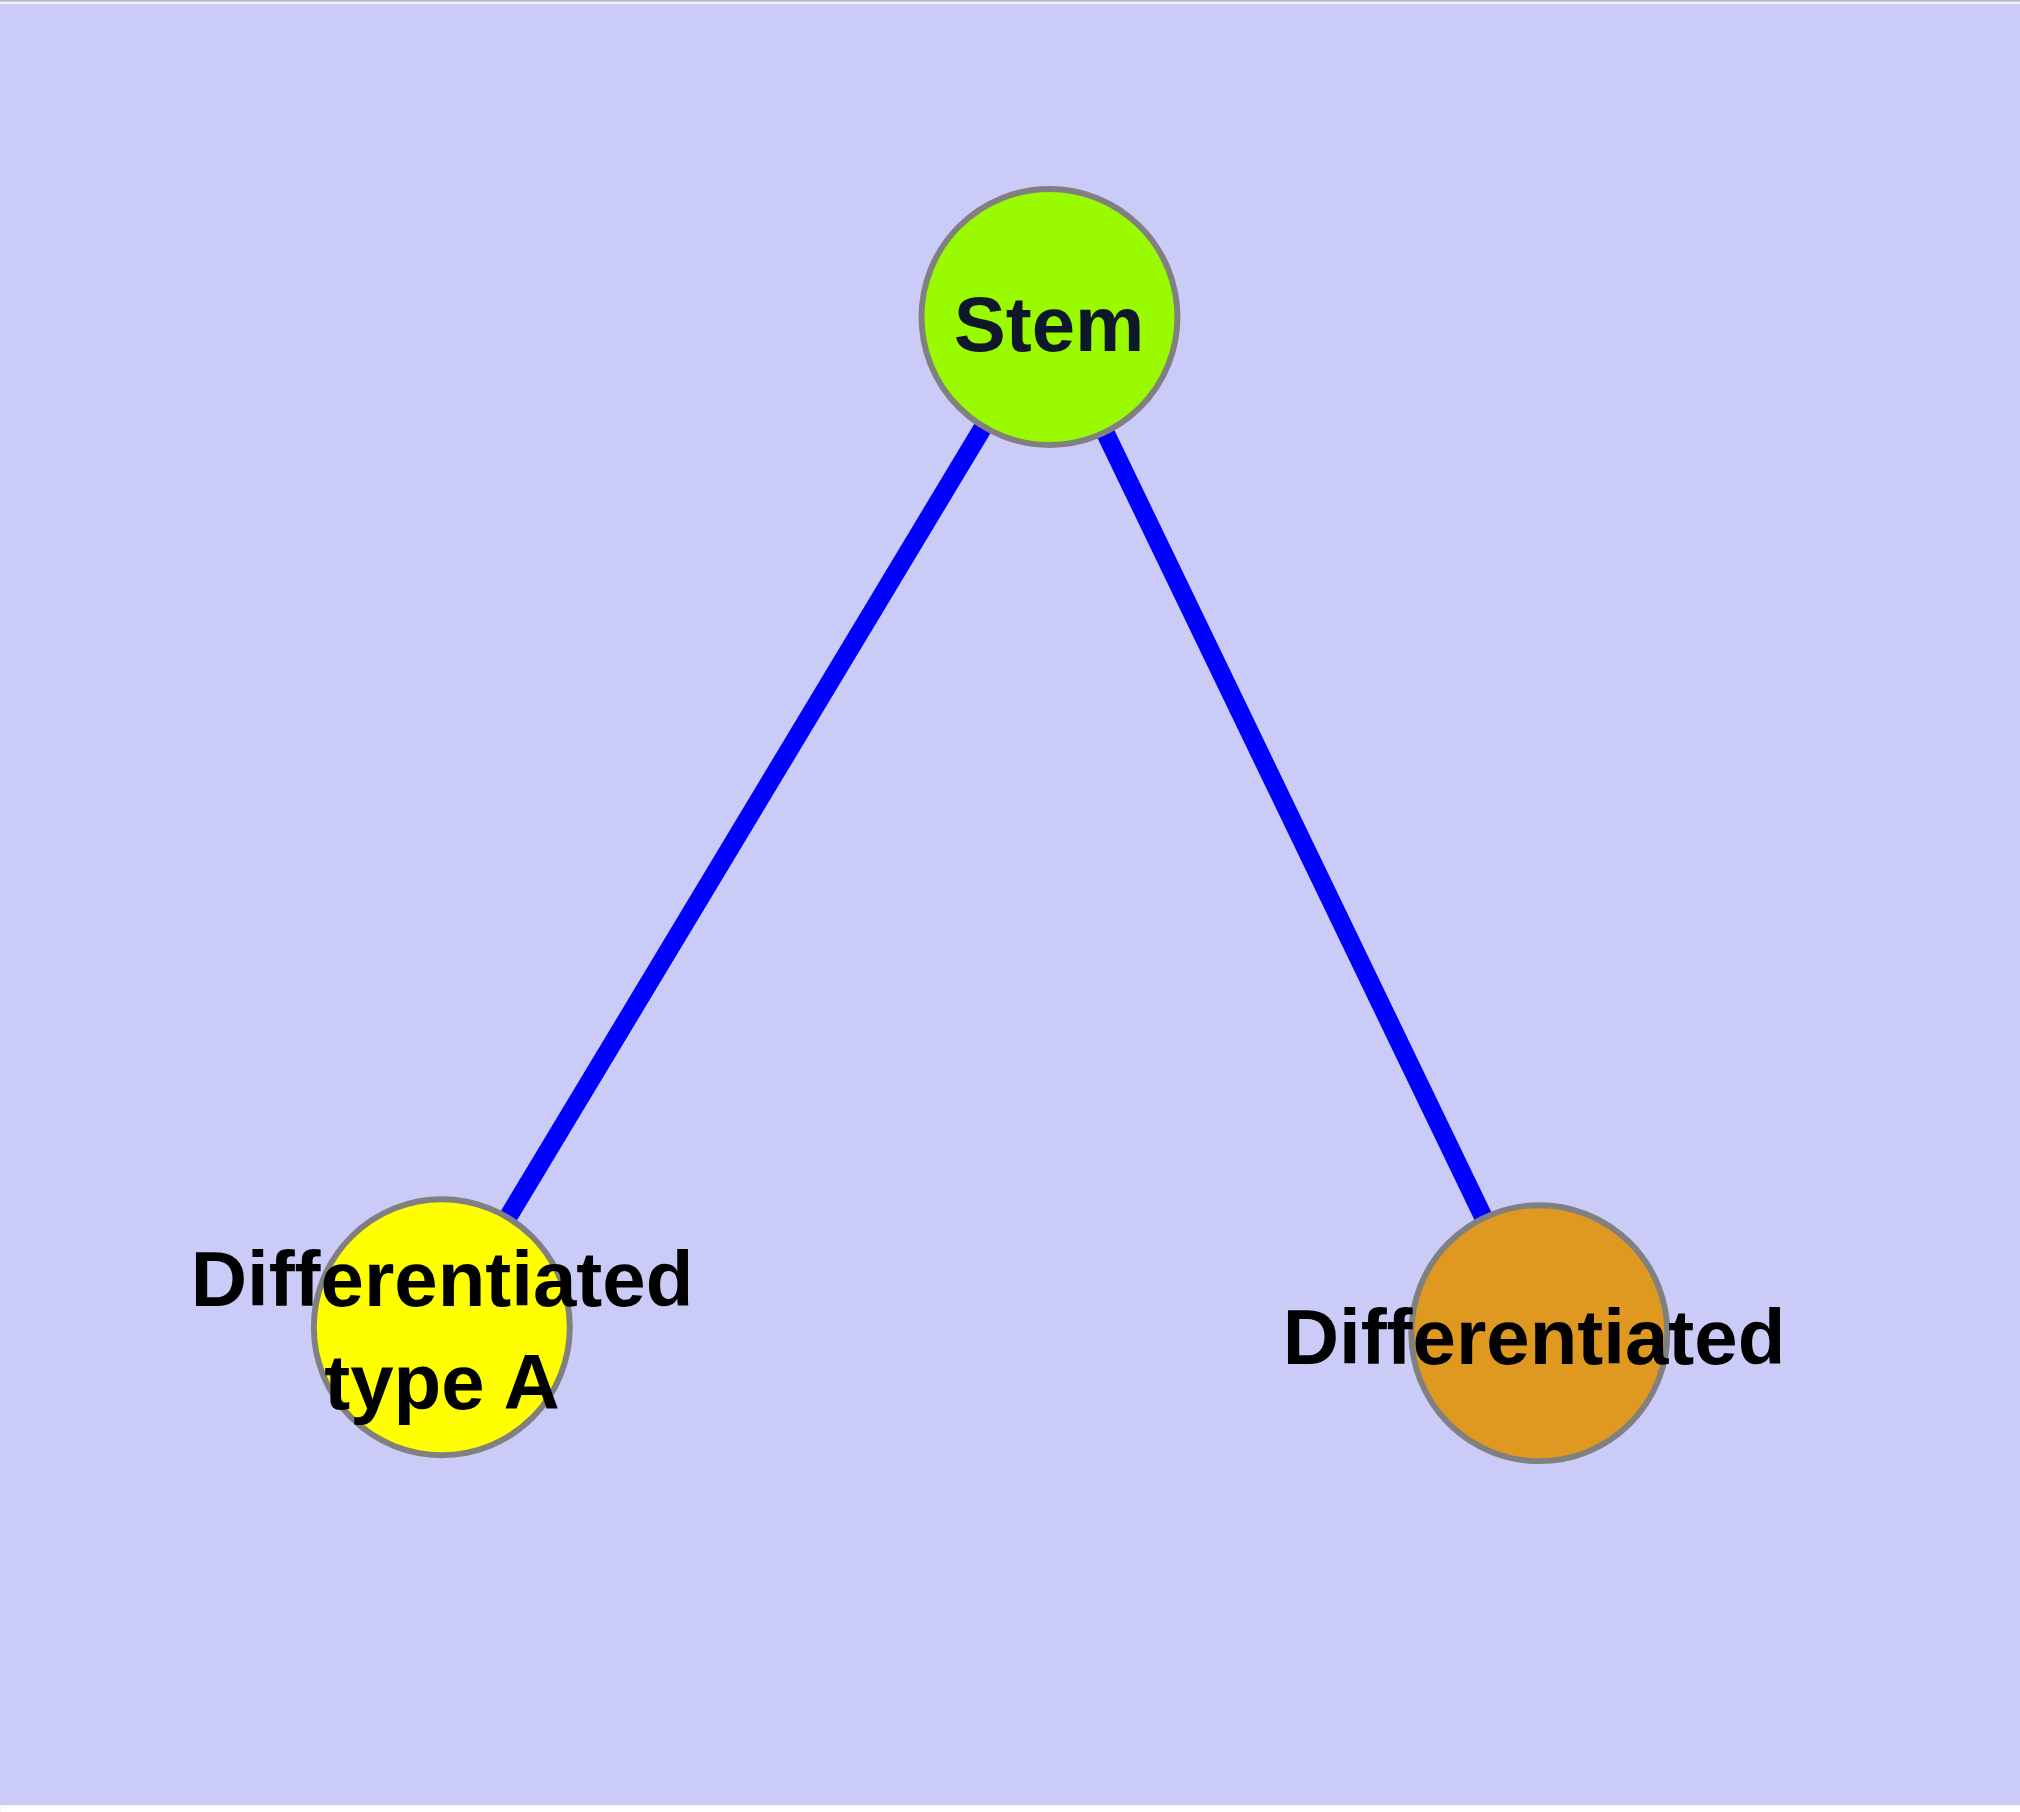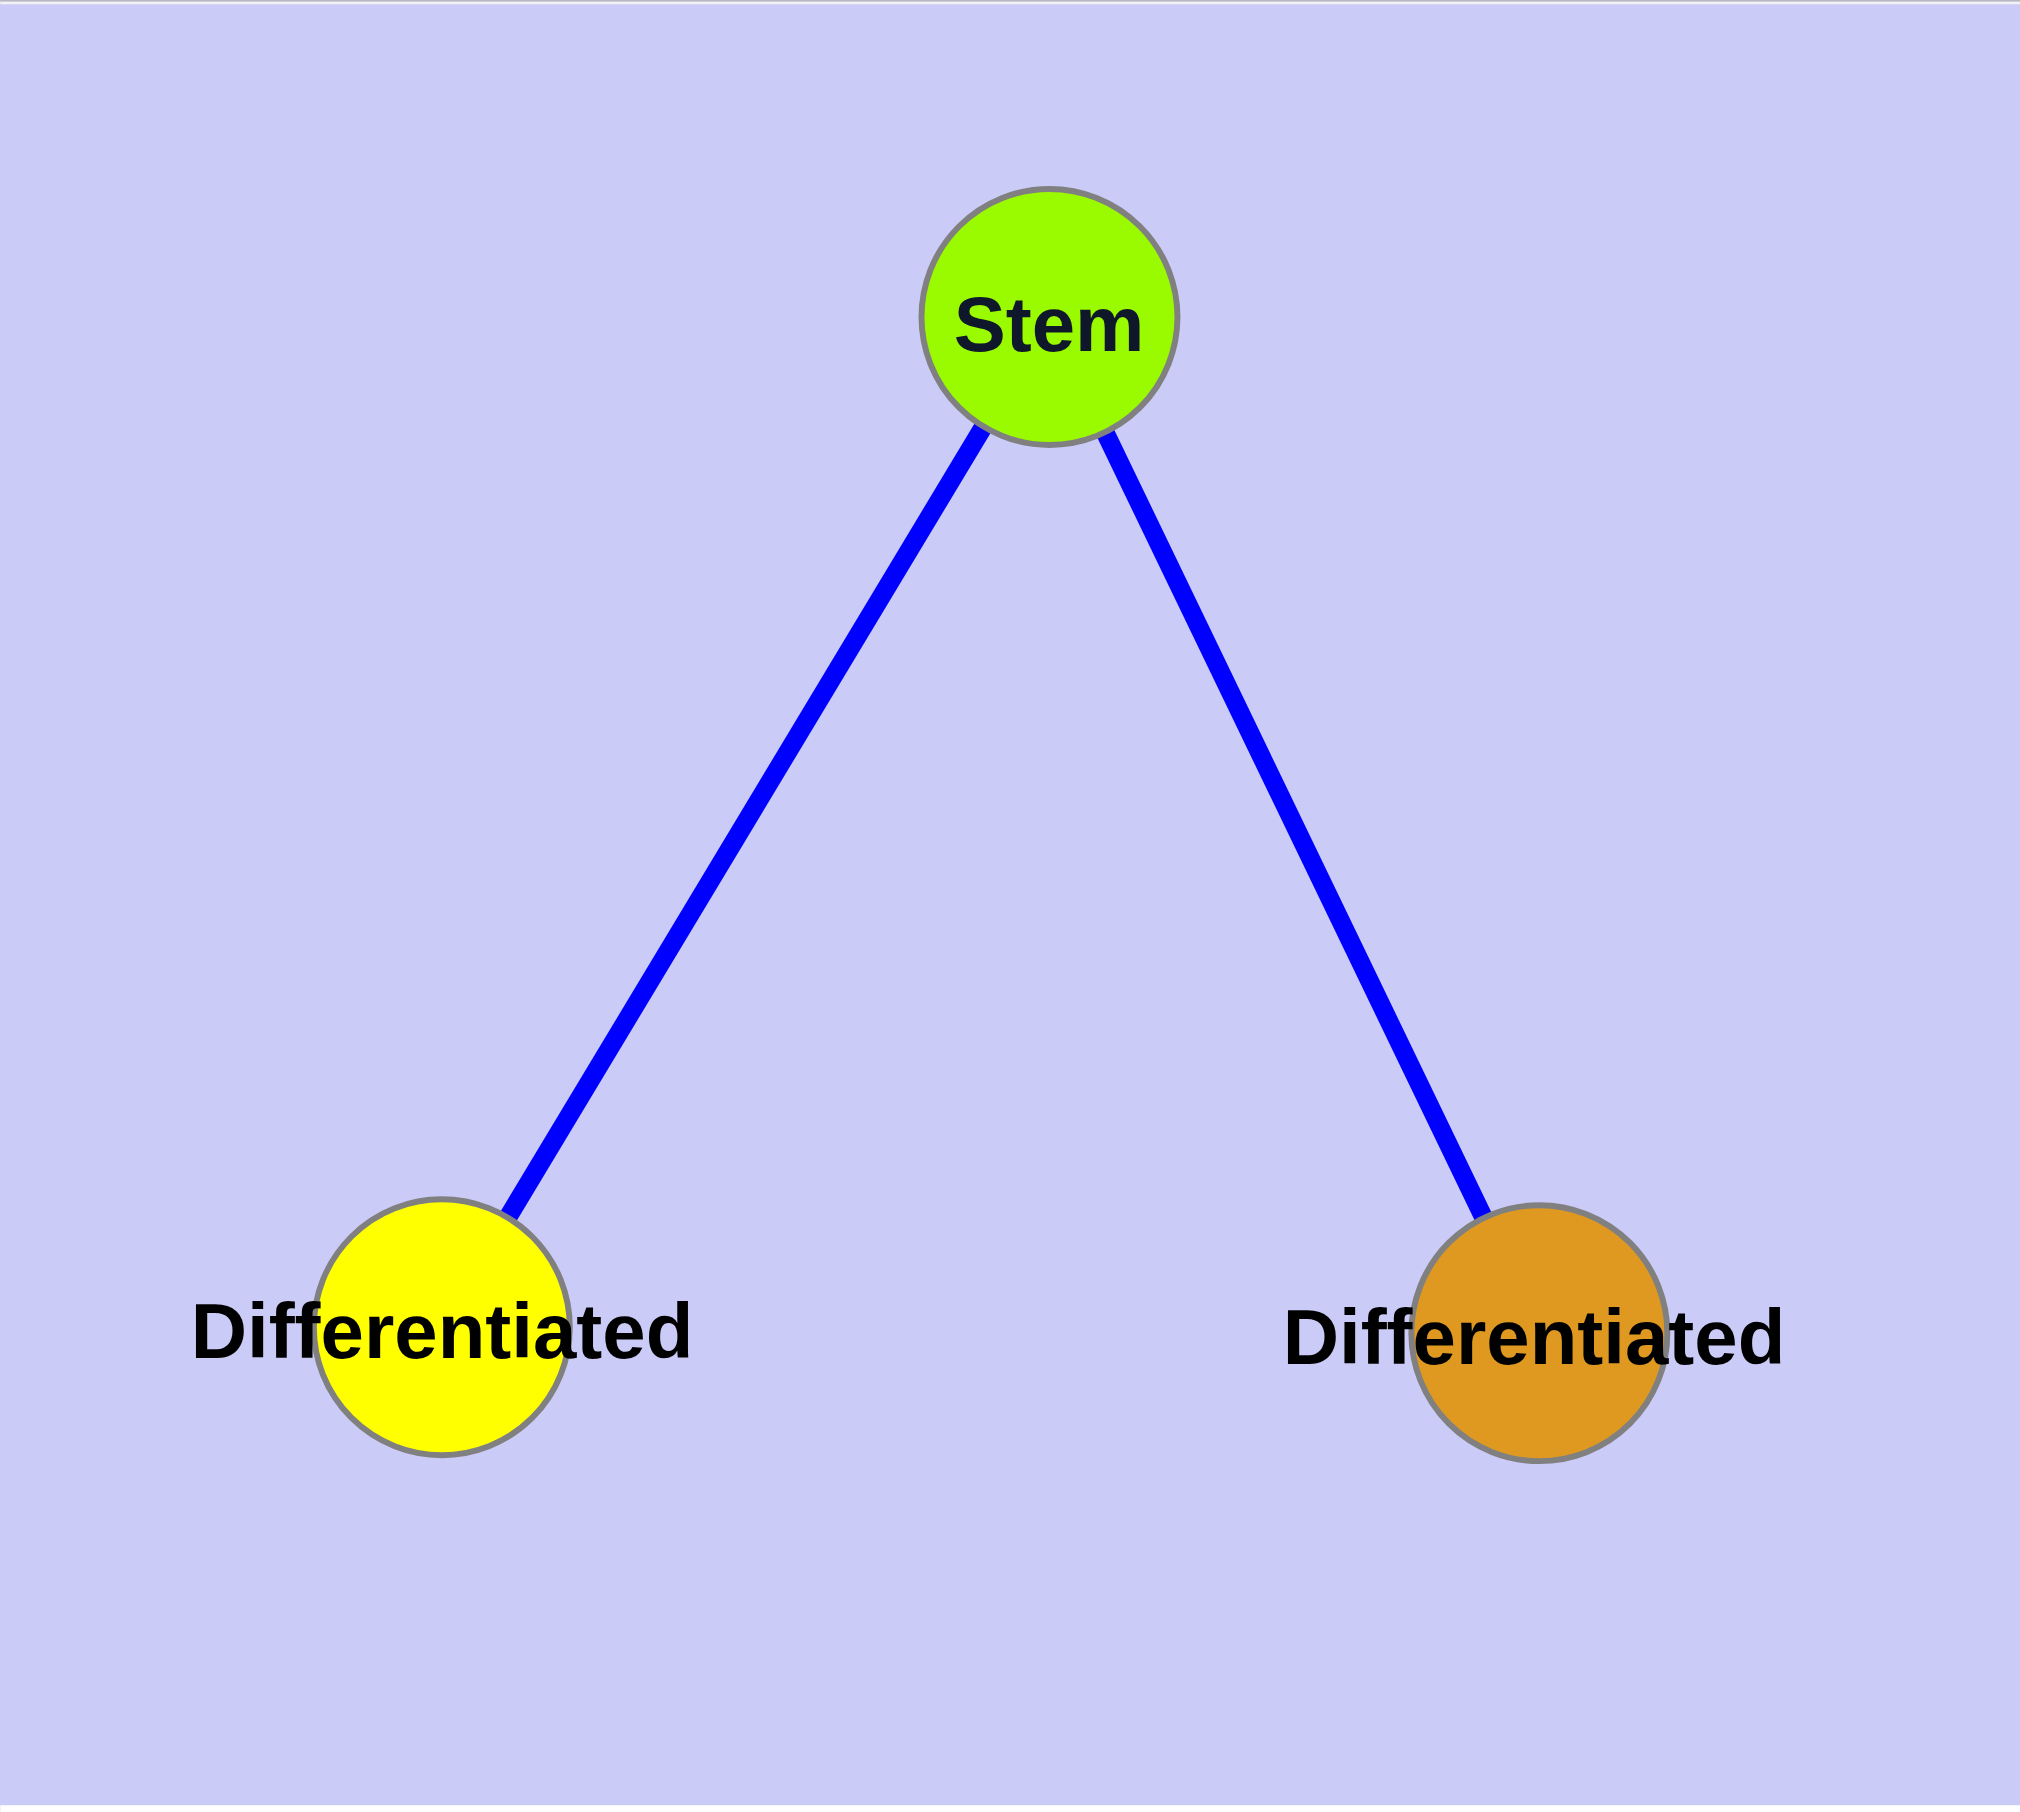--- a/index.html
+++ b/index.html
@@ -53,19 +53,20 @@
     <circle cx="521" cy="1566" r="151" stroke-width="7" stroke="#808080" fill="#FFFF00"></circle>
     <circle cx="1816" cy="1573" r="151" stroke-width="7" stroke="#808080" fill="#E09920"></circle>
   </svg>
 
   <div class="node-label" style="left: 1049px; top: 317px; color: #0f172a; margin-top: 7px;">
     <span>Stem</span>
   </div>
 
   <div class="node-label" style="left: 442px; top: 1331px; color: rgb(0, 0, 0);">
     <span>Differentiated</span>
+    <span>type A</span>
   </div>
 
   <div class="node-label" style="left: 1534px; top: 1337px; color: rgb(0, 0, 0);">
     <span>Differentiated</span>
   </div>
 </div>
 
 
 </body></html>

